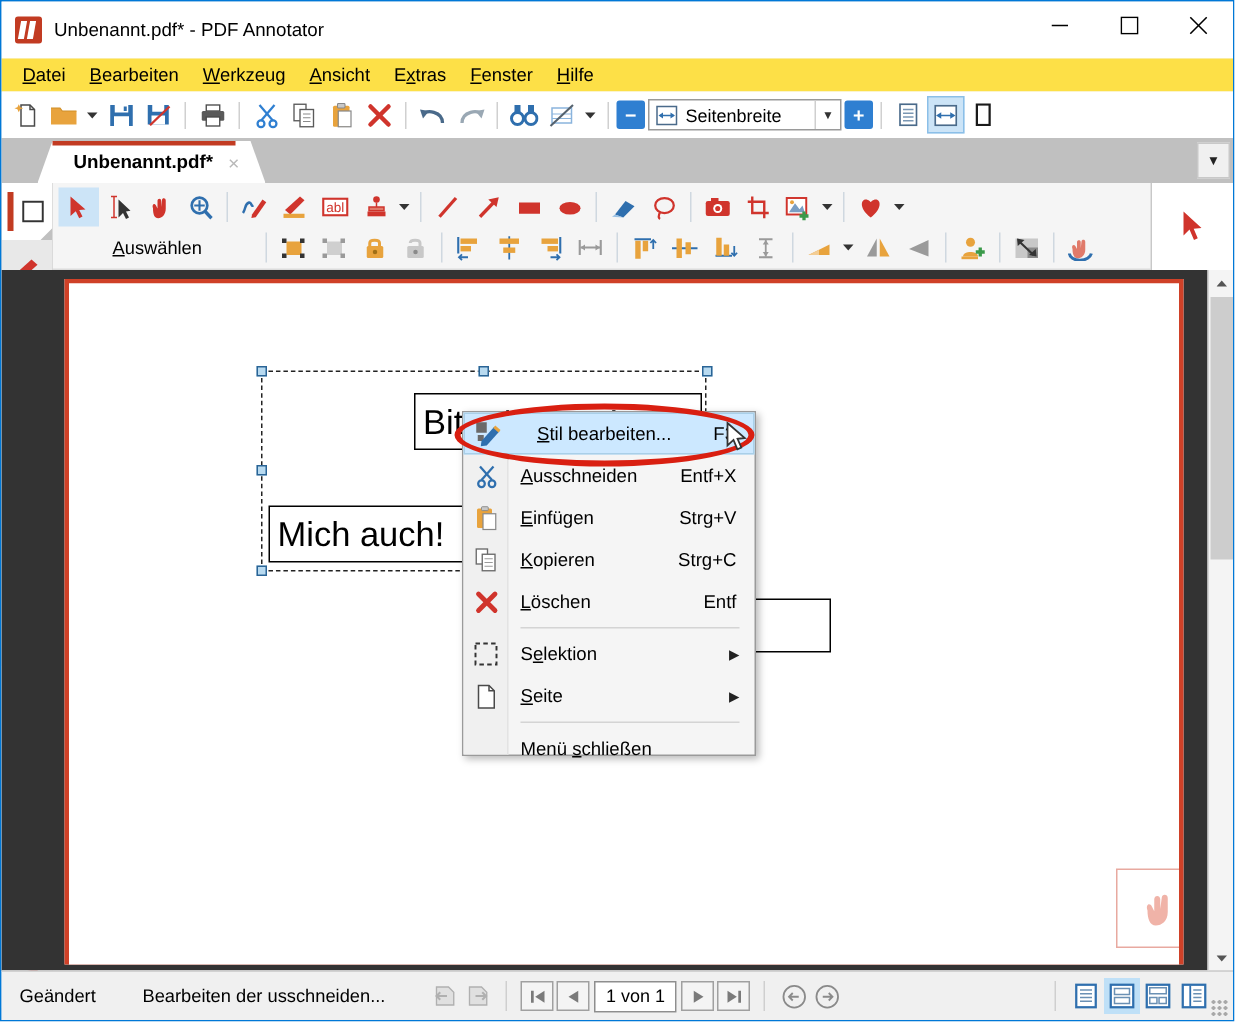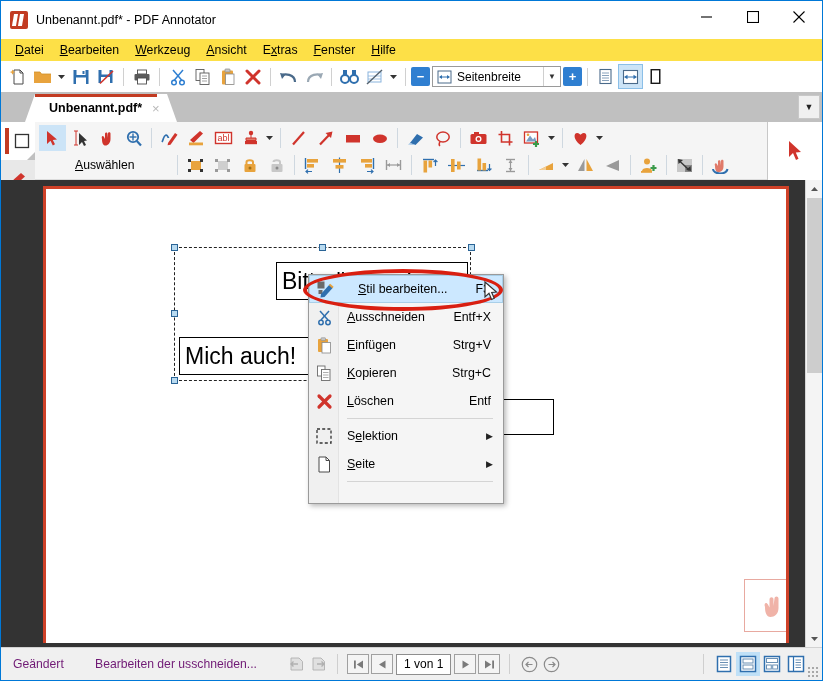--- a/index.html
+++ b/index.html
@@ -235,21 +235,21 @@
     background-image: radial-gradient(#8c8c8c 40%, transparent 41%);
     background-size: 4px 4px;
   }
 
   
   .statusbar {
     position: absolute; left: 0; top: 646px; width: 821px; height: 33px;
     background: #f0f0f0; border-top: 1px solid #d2d2d2;
     display: flex; align-items: center;
   }
-  .st-text { font-size: 12.2px; color: #701a75; }
+  .st-text { font-size: 12.2px; color: #000000; }
   .st-sep { width: 1px; height: 20px; background: #cfcfcf; margin: 0 8px; }
   .st-btn {
     width: 22px; height: 22px; display: flex; align-items: center; justify-content: center;
     flex: none;
   }
   .navbox {
     width: 22px; height: 20px; border: 1px solid #a0a0a0; background: #f4f4f4;
     display: flex; align-items: center; justify-content: center; flex: none; margin: 0 1px;
   }
   .pagefield {
@@ -974,20 +974,24 @@
           <path d="M3 1h7l3.5 3.5V16H3z" fill="#fff" stroke="#4a4a4a" stroke-width="1"></path>
           <path d="M10 1v3.5h3.5" fill="none" stroke="#4a4a4a" stroke-width="1"></path>
         </svg>
       </div>
       <div class="ctxlabel"><u>S</u>eite</div>
       <div class="ctxarrow">▶</div>
     </div>
 
     <div class="ctxsep"></div>
 
+    <div class="ctxitem">
+      <div class="ctxicon"></div>
+      <div class="ctxlabel">Menü <u>s</u>chließen</div>
+    </div>
 
     <div class="ellipse-hl"></div>
   </div>
 
   <div class="mouse-cursor">
     <svg width="16" height="22" viewBox="0 0 16 22">
       <polygon points="1,1 1,16 5,12.3 7.6,18.5 10.2,17.3 7.7,11.5 12.5,11" fill="#fff" stroke="#333" stroke-width="1.2"></polygon>
     </svg>
   </div>
 

